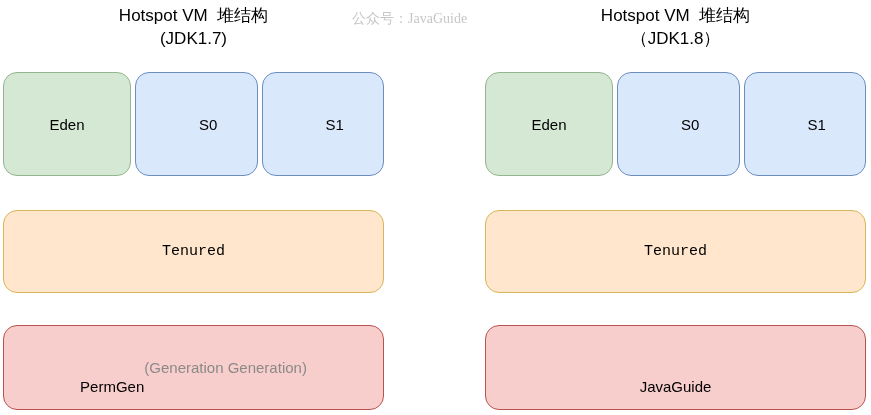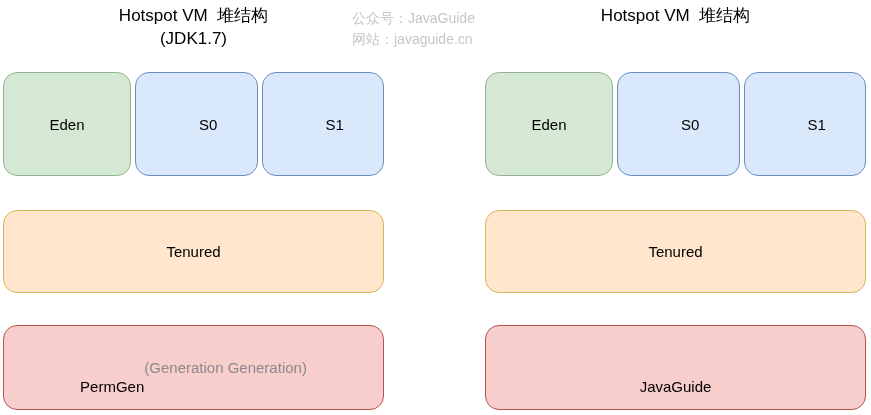--- a/index.html
+++ b/index.html
@@ -53,47 +53,48 @@
     background: var(--survivor-fill, #dae8fc);
     border: 1px solid var(--survivor-border, #6c8ebf);
     padding-left: 24px;
   }
   .tenured {
     position: absolute;
     top: 210px; left: 0; right: 0;
     height: 83px;
     background: var(--tenured-fill, #ffe6cc);
     border: 1.5px solid var(--tenured-border, #d6b656);
+    font-family: Liberation Mono, monospace;
   }
   .bottom-box {
     position: absolute;
     top: 325px; left: 0; right: 0;
     height: 85px;
     background: var(--perm-fill, #f8cecc);
     border: 1.5px solid var(--perm-border, #b85450);
   }
   .bottom-box .sub { color: var(--secondary-text, #8a8a8a); white-space: pre; }
   .bottom-box .main { white-space: pre; margin-top: 37px; }
 
   .watermark {
     position: absolute;
     left: 352px; top: 8px;
     font-size: 14px;
     line-height: 21px;
     color: var(--watermark-text, #c6c6c6);
+    font-family: Liberation Serif, serif;
   }
 </style>
 </head>
 <body style="--eden-fill: #d5e8d4; --eden-border: #93b58d; --survivor-fill: #dae8fc; --survivor-border: #6c8ebf; --tenured-fill: #ffe6cc; --tenured-border: #d6b656; --perm-fill: #f8cecc; --perm-border: #b85450; --watermark-text: #c6c6c6; --secondary-text: #8a8a8a; --text: #000000; --background: #ffffff;">
 
 <div class="canvas">
 
   <div class="watermark">
     <div>公众号：JavaGuide</div>
-    <div>网站：javaguide.cn</div>
   </div>
 
   <section class="panel panel-left">
     <div class="title">
       <div class="title-line">Hotspot VM  堆结构</div>
       <div class="title-line">(JDK1.7)</div>
     </div>
 
     <div class="young-row">
       <div class="box eden">
@@ -113,20 +114,21 @@
 
     <div class="box bottom-box">
       <span class="main">PermGen</span>
         <span class="sub">(Generation Generation)</span>
     </div>
   </section>
 
   <section class="panel panel-right">
     <div class="title">
       <div class="title-line">Hotspot VM  堆结构</div>
+      <div class="title-line">（JDK1.8）</div>
     </div>
 
     <div class="young-row">
       <div class="box eden">
         <span>Eden</span>
       </div>
       <div class="box survivor">
         <span>S0</span>
       </div>
       <div class="box survivor">

